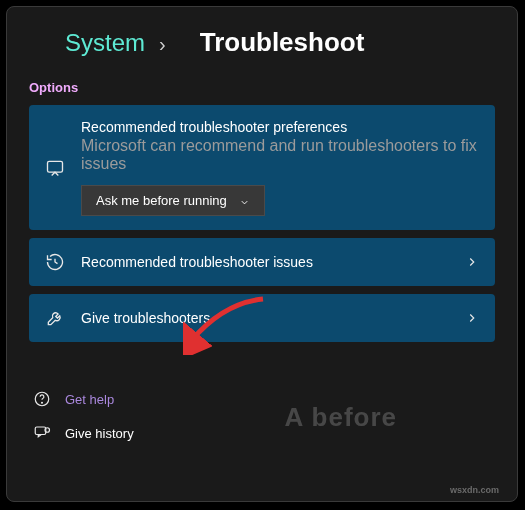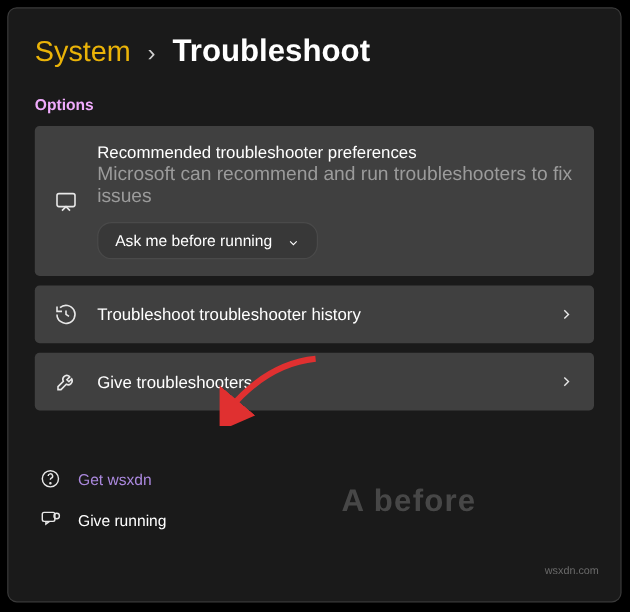--- a/index.html
+++ b/index.html
@@ -23,39 +23,41 @@
   }
   .breadcrumb {
     display: flex;
     align-items: baseline;
     gap: 14px;
     margin-bottom: 22px;
   }
   .crumb-parent {
     font-size: 24px;
     font-weight: 400;
-    color: #eab308;
+    color: #5eead4;
+    margin-left: 36px;
   }
   .crumb-sep {
     font-size: 20px;
     color: #cfcfcf;
   }
   .crumb-current {
     font-size: 26px;
     font-weight: 600;
     color: #fff;
+    margin-left: 20px;
   }
   .section-label {
     font-size: 13px;
     color: #f0abfc;
     font-weight: 600;
     margin-bottom: 10px;
   }
   .card {
-    background: #404040;
+    background: #0c4a6e;
     border-radius: 4px;
     padding: 14px 16px;
     margin-bottom: 8px;
     display: flex;
     align-items: center;
     gap: 16px;
   }
   .card.clickable { cursor: pointer; }
   .card-icon {
     width: 20px;
@@ -79,21 +81,21 @@
     flex: 0 0 14px;
     color: #e8e8e8;
   }
   .select-box {
     margin-top: 12px;
     display: inline-flex;
     align-items: flex-end;
     gap: 12px;
     background: #383838;
     border: 1px solid #4a4a4a;
-    border-radius: 12px;
+    border-radius: 0;
     padding: 7px 14px;
     font-size: 13px;
     color: #fff;
     cursor: pointer;
   }
   .help-row {
     display: flex;
     align-items: center;
     gap: 14px;
     padding: 8px 4px;
@@ -109,23 +111,24 @@
     bottom: 68px;
     font-size: 26px;
     font-weight: 700;
     color: rgba(110,110,110,0.55);
     letter-spacing: 1px;
     pointer-events: none;
   }
   .site-mark {
     position: absolute;
     right: 18px;
-    bottom: 21px;
+    bottom: 6px;
     font-size: 9px;
     color: #6a6a6a;
+    font-weight: bold;
   }
   
   .arrow {
     position: absolute;
     left: 176px;
     top: 288px;
     pointer-events: none;
   }
   svg { display:block; }
 </style>
@@ -165,21 +168,21 @@
 
   <div class="card clickable">
     <div class="card-icon">
       <svg width="20" height="20" viewBox="0 0 24 24" fill="none" stroke="currentColor" stroke-width="1.6">
         <path d="M3 12a9 9 0 1 0 3-6.7"></path>
         <path d="M3 4v5h5"></path>
         <path d="M12 8v4l3 2"></path>
       </svg>
     </div>
     <div class="card-body">
-      <div class="card-title">Troubleshoot troubleshooter history</div>
+      <div class="card-title">Recommended troubleshooter issues</div>
     </div>
     <div class="chevron">
       <svg width="14" height="14" viewBox="0 0 24 24" fill="none" stroke="currentColor" stroke-width="2">
           <path d="M9 6l6 6-6 6"></path>
         </svg>
     </div>
   </div>
 
   <div class="card clickable">
     <div class="card-icon">
@@ -199,31 +202,31 @@
 
   <div class="footer-links">
     <div class="help-row">
       <span class="help-icon">
         <svg width="18" height="18" viewBox="0 0 24 24" fill="none" stroke="currentColor" stroke-width="1.6">
           <circle cx="12" cy="12" r="9"></circle>
           <path d="M9.5 9a2.5 2.5 0 1 1 3.5 2.3c-.8.4-1 1-1 1.7"></path>
           <circle cx="12" cy="17" r="0.6" fill="currentColor"></circle>
         </svg>
       </span>
-      <span class="link">Get wsxdn</span>
+      <span class="link">Get help</span>
     </div>
     <div class="help-row">
       <span class="help-icon">
         <svg width="18" height="18" viewBox="0 0 24 24" fill="none" stroke="currentColor" stroke-width="1.6">
           <rect x="3" y="4" width="14" height="10" rx="2"></rect>
           <path d="M7 14v3l4-3"></path>
           <circle cx="19" cy="8" r="3"></circle>
         </svg>
       </span>
-      <span class="link feedback">Give running</span>
+      <span class="link feedback">Give history</span>
     </div>
   </div>
 
   <div class="watermark">A   before</div>
   <div class="site-mark">wsxdn.com</div>
 
   <svg class="arrow" width="90" height="60" viewBox="0 0 90 60">
     <defs>
       <marker id="ah" markerWidth="8" markerHeight="8" refX="2" refY="4" orient="auto">
         <path d="M0,0 L8,4 L0,8 z" fill="#e03030"></path>

